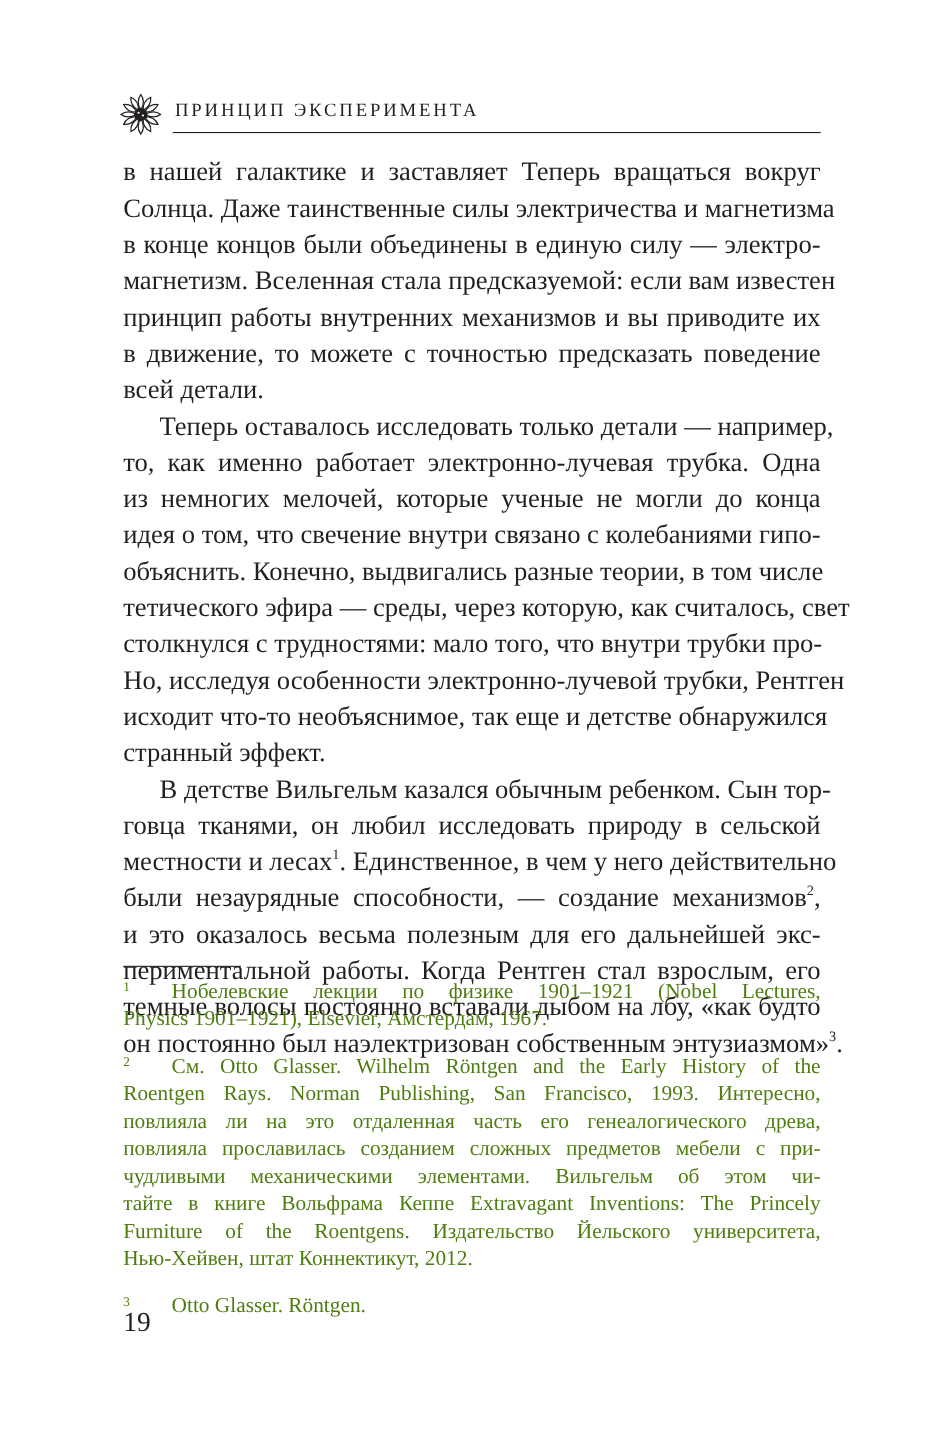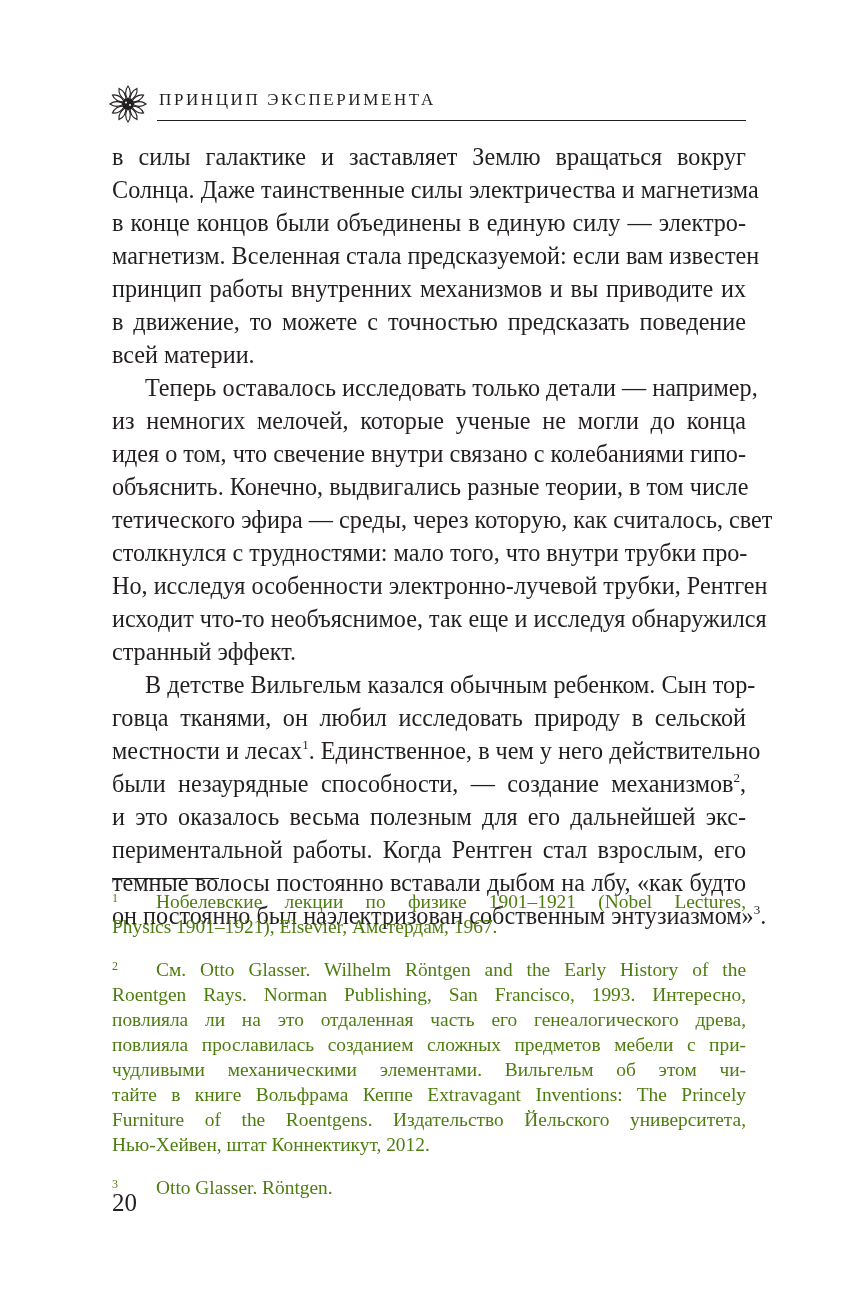--- a/index.html
+++ b/index.html
@@ -158,38 +158,39 @@
         </g>
       </svg>
     </span>
     <span class="header-title">ПРИНЦИП ЭКСПЕРИМЕНТА</span>
     <div class="header-rule"></div>
   </div>
 
   <div class="body-text">
 
     <div class="para">
-      <span class="line">в силы галактике и заставляет Землю вращаться вокруг</span>
+      <span class="line">в нашей галактике и заставляет Теперь вращаться вокруг</span>
       <span class="line">Солнца. Даже таинственные силы электричества и магнетизма</span>
       <span class="line">в конце концов были объединены в единую силу — электро-</span>
       <span class="line">магнетизм. Вселенная стала предсказуемой: если вам известен</span>
       <span class="line">принцип работы внутренних механизмов и вы приводите их</span>
       <span class="line">в движение, то можете с точностью предсказать поведение</span>
-      <span class="line last">всей материи.</span>
+      <span class="line last">всей детали.</span>
     </div>
 
     <div class="para">
       <span class="line" style="padding-left:33px;">Теперь оставалось исследовать только детали — например,</span>
+      <span class="line">то, как именно работает электронно-лучевая трубка. Одна</span>
       <span class="line">из немногих мелочей, которые ученые не могли до конца</span>
       <span class="line">идея о том, что свечение внутри связано с колебаниями гипо-</span>
       <span class="line">объяснить. Конечно, выдвигались разные теории, в том числе</span>
       <span class="line">тетического эфира — среды, через которую, как считалось, свет</span>
       <span class="line">столкнулся с трудностями: мало того, что внутри трубки про-</span>
       <span class="line">Но, исследуя особенности электронно-лучевой трубки, Рентген</span>
-      <span class="line">исходит что-то необъяснимое, так еще и исследуя обнаружился</span>
+      <span class="line">исходит что-то необъяснимое, так еще и детстве обнаружился</span>
       <span class="line last">странный эффект.</span>
     </div>
 
     <div class="para">
       <span class="line" style="padding-left:33px;">В детстве Вильгельм казался обычным ребенком. Сын тор-</span>
       <span class="line">говца тканями, он любил исследовать природу в сельской</span>
       <span class="line"><span>местности и лесах</span><sup class="fnref">1</sup><span>. Единственное, в чем у него действительно</span></span>
       <span class="line"><span>были незаурядные способности, — создание механизмов</span><sup class="fnref">2</sup><span>,</span></span>
       <span class="line">и это оказалось весьма полезным для его дальнейшей экс-</span>
       <span class="line">периментальной работы. Когда Рентген стал взрослым, его</span>
@@ -213,14 +214,14 @@
       <span class="line">чудливыми механическими элементами. Вильгельм об этом чи-</span>
       <span class="line">тайте в книге Вольфрама Кеппе Extravagant Inventions: The Princely</span>
       <span class="line">Furniture of the Roentgens. Издательство Йельского университета,</span>
       <span class="line last">Нью-Хейвен, штат Коннектикут, 2012.</span>
     </div>
     <div class="fn">
       <span class="line last"><span class="fn-num">3</span><span>Otto Glasser. Röntgen.</span></span>
     </div>
   </div>
 
-  <div class="page-number">20</div>
+  <div class="page-number">19</div>
 </div>
 
 </body></html>

